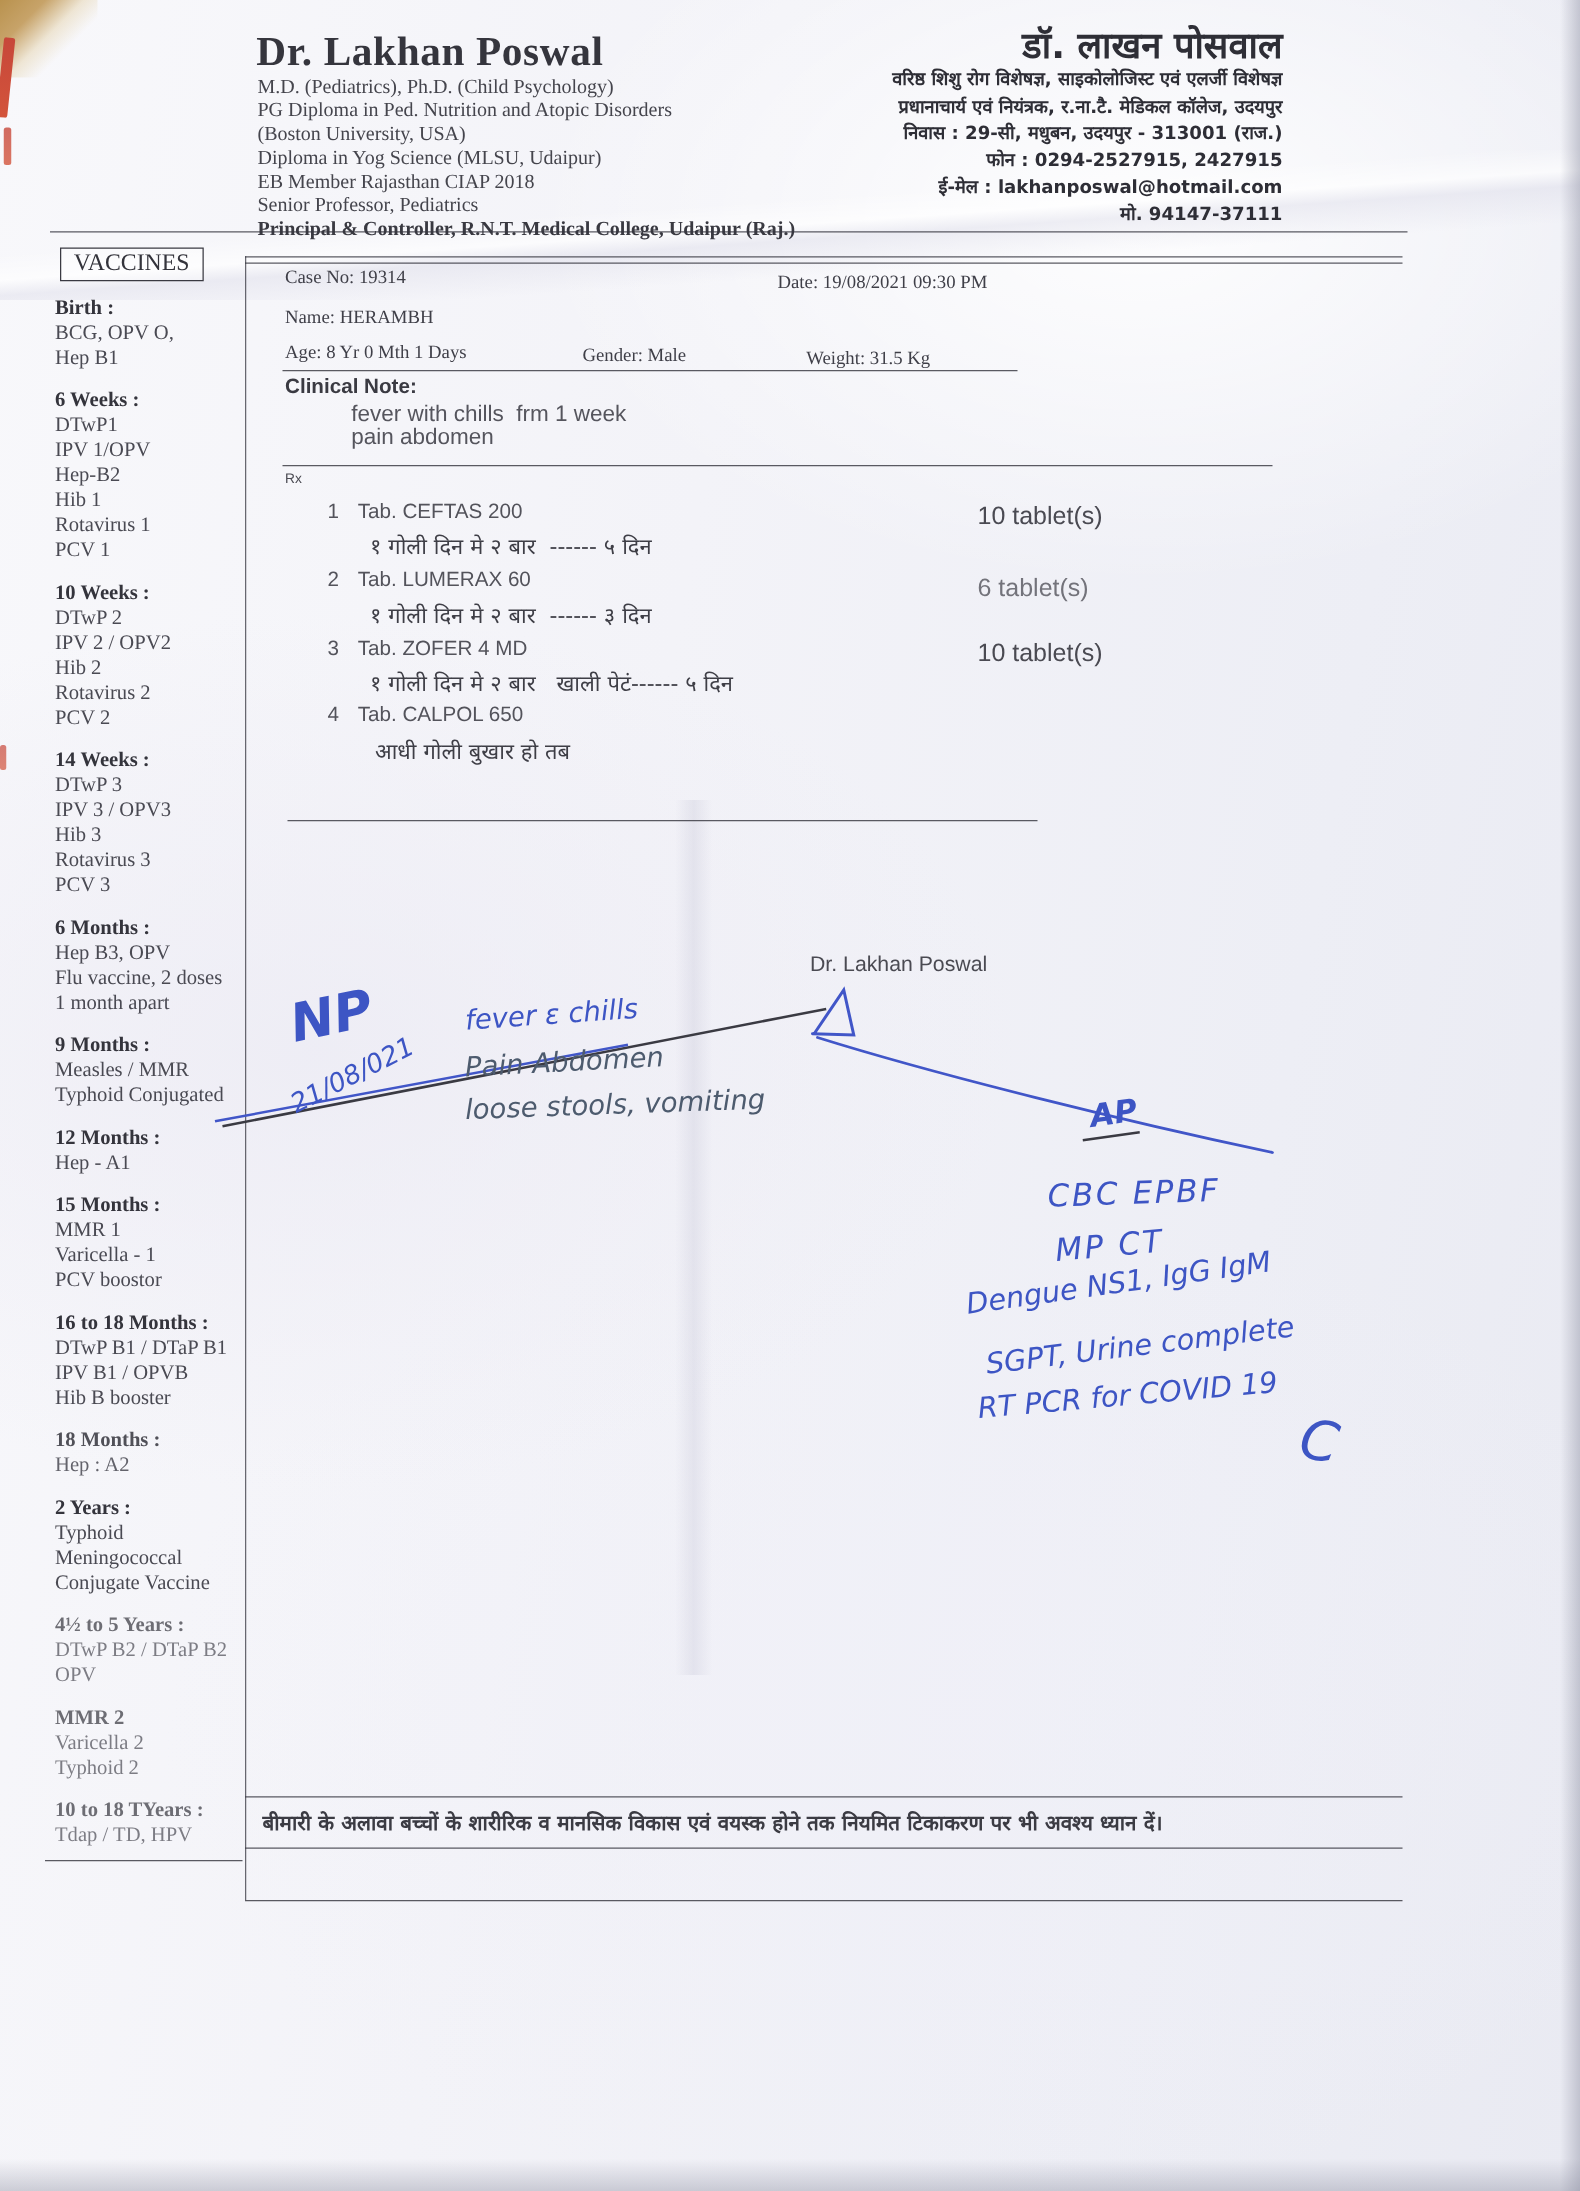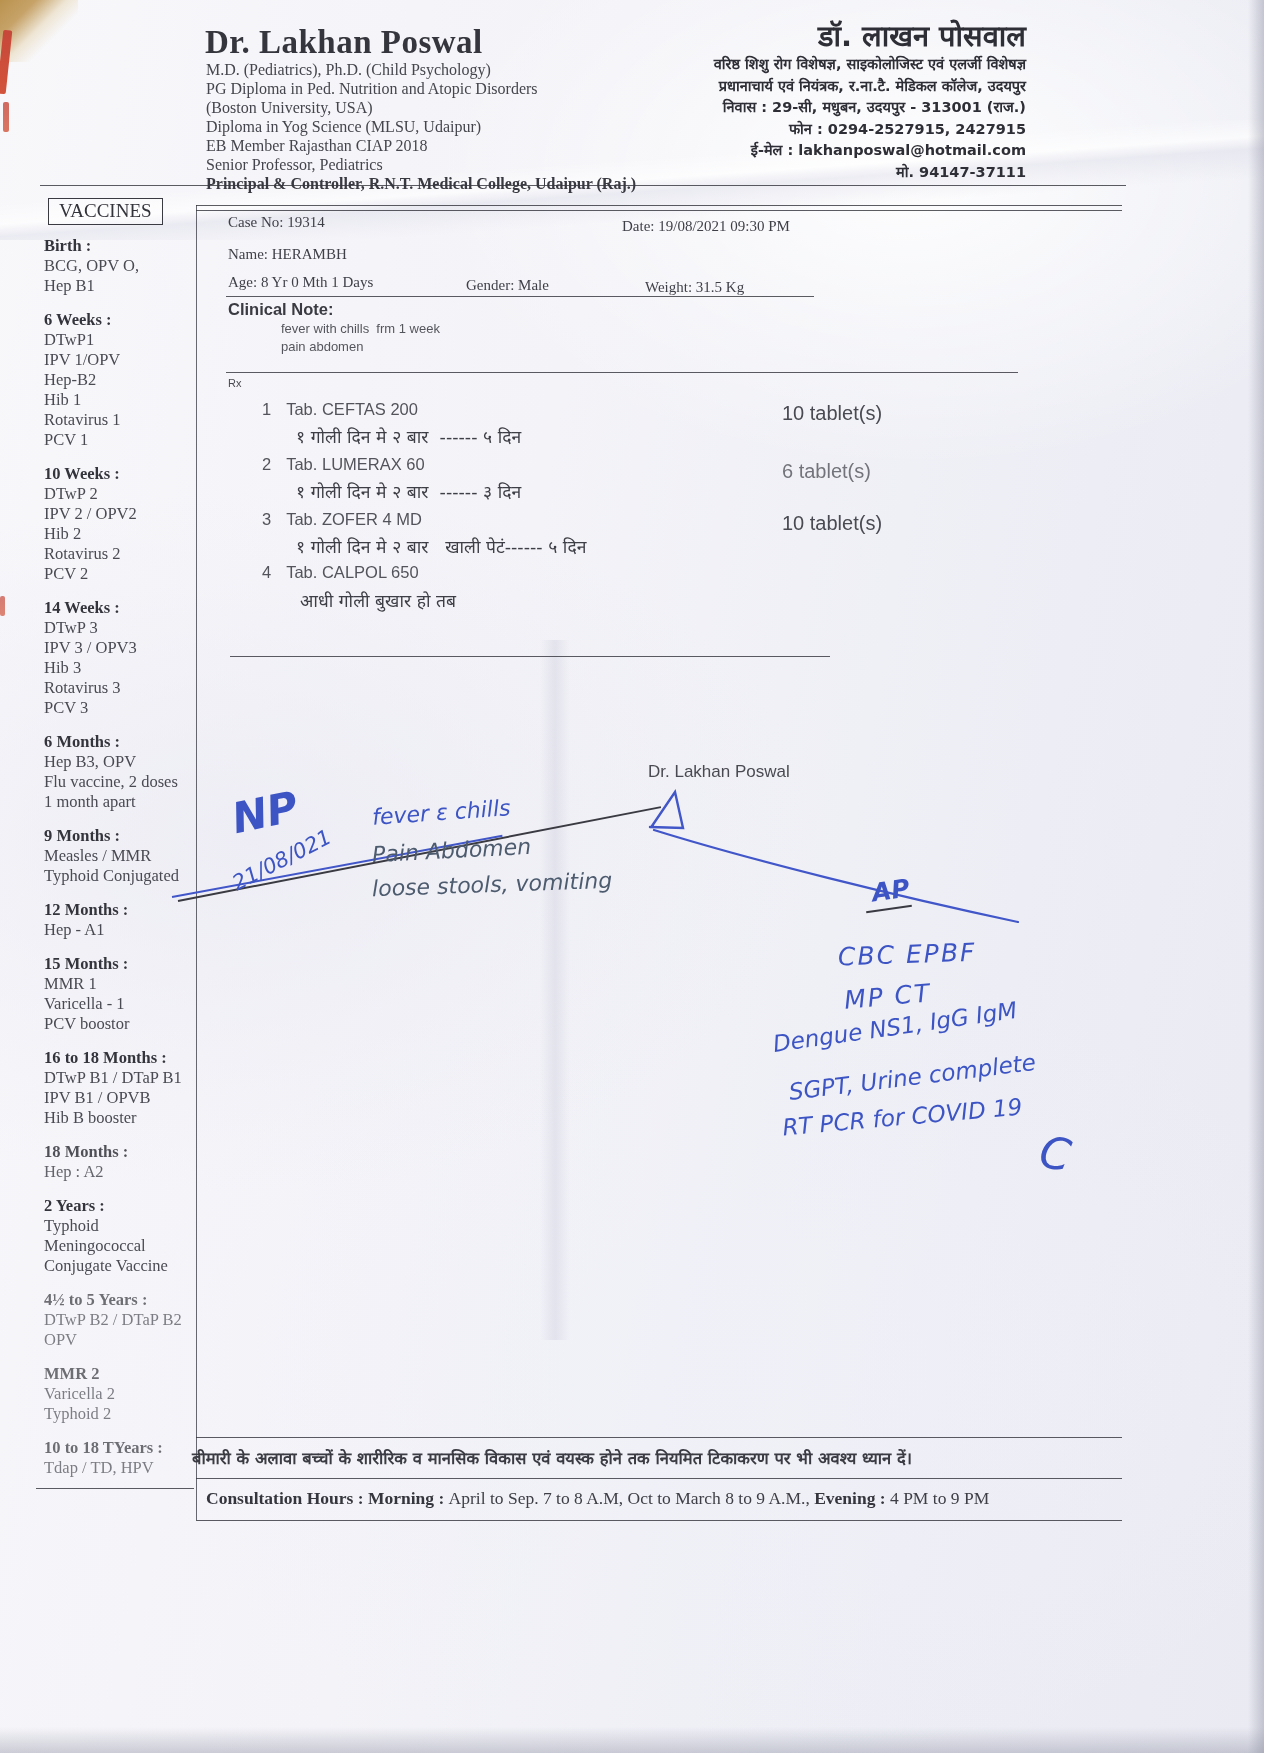--- a/index.html
+++ b/index.html
@@ -32,21 +32,21 @@
   
   .vbox{border:1.8px solid #3a3a42;padding:1px 10px 2px;font-weight:normal;font-size:19px;color:#33333b;background:rgba(255,255,255,.35);}
   .sidebar{width:160px;font-size:16.5px;line-height:20px;color:#4a4a53;}
   .vgroup{margin-bottom:14px;}
   .vhead{font-weight:bold;color:#34343c;}
   .fade85{opacity:.85;}
   .fade7{opacity:.7;}
   
   .case-line{font-size:15px;color:#3f3f48;white-space:nowrap;}
   .cn-label{font-family:"Liberation Sans",sans-serif;font-weight:bold;font-size:16.5px;color:#3a3a42;}
-  .cn-text{font-family:"Liberation Sans",sans-serif;font-size:13px;color:#55555d;white-space:pre;}
+  .cn-text{font-family:"Liberation Sans",sans-serif;font-size:18px;color:#55555d;white-space:pre;}
   .rx-label{font-family:Liberation Sans, sans-serif;font-size:11px;color:#4a4a52;}
   .rx-drug{font-family:"Liberation Sans",sans-serif;font-size:16.5px;color:#53535b;display:flex;gap:15px;white-space:nowrap;}
   .rx-dose{font-size:17.5px;color:#3e3e46;white-space:pre;}
   .rx-qty{font-family:"Liberation Sans",sans-serif;font-size:20px;color:#4a4a52;white-space:nowrap;}
   .sig-name{font-family:"Liberation Sans",sans-serif;font-size:17px;color:#4a4a52;}
   
   .foot-hindi{font-size:16.5px;font-weight:bold;color:#3b3b43;white-space:nowrap;}
   .consult{font-size:17.5px;color:#3e3e46;white-space:nowrap;}
   .consult b{color:#35353d;}
   
@@ -252,20 +252,17 @@
   <div class="abs" style="left:866px;top:908px;width:46px;border-top:2px solid #3a3a42;transform:rotate(-8deg);"></div>
 
   <div class="abs hw" style="left:838px;top:940px;font-size:25px;letter-spacing:2px;transform:rotate(-2deg);">CBC EPBF</div>
   <div class="abs hw" style="left:844px;top:982px;font-size:25px;letter-spacing:2px;transform:rotate(-5deg);">MP CT</div>
   <div class="abs hw" style="left:772px;top:1014px;font-size:23px;transform:rotate(-8deg);">Dengue NS1, IgG IgM</div>
   <div class="abs hw" style="left:788px;top:1064px;font-size:23px;transform:rotate(-7deg);">SGPT, Urine complete</div>
   <div class="abs hw" style="left:782px;top:1104px;font-size:23px;transform:rotate(-5deg);">RT PCR for COVID 19</div>
   <div class="abs hw" style="left:1040px;top:1128px;font-size:44px;transform:rotate(10deg);">C</div>
 
   <div class="rule" style="left:196px;top:1437px;width:926px;"></div>
-  <div class="abs foot-hindi dev" style="left:192px;top:1446px;">बीमारी के अलावा बच्चों के शारीरिक व मानसिक विकास एवं वयस्क होने तक नियमित टिकाकरण पर भी अवश्य ध्यान दें।</div>
+  <div class="abs foot-hindi dev" style="left:210px;top:1446px;">बीमारी के अलावा बच्चों के शारीरिक व मानसिक विकास एवं वयस्क होने तक नियमित टिकाकरण पर भी अवश्य ध्यान दें।</div>
   <div class="rule" style="left:196px;top:1478px;width:926px;"></div>
-  <div class="abs consult" style="left:206px;top:1488px;">
-    <b>Consultation Hours : </b><b>Morning : </b><span>April to Sep. 7 to 8 A.M, Oct to March 8 to 9 A.M., </span><b>Evening : </b><span>4 PM to 9 PM</span>
-  </div>
   <div class="rule" style="left:196px;top:1520px;width:926px;"></div>
 
 </div>
 
 </body></html>

